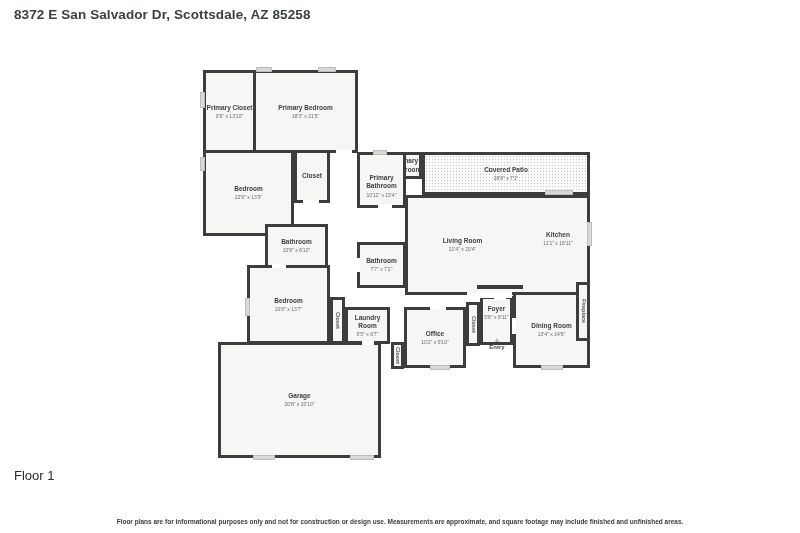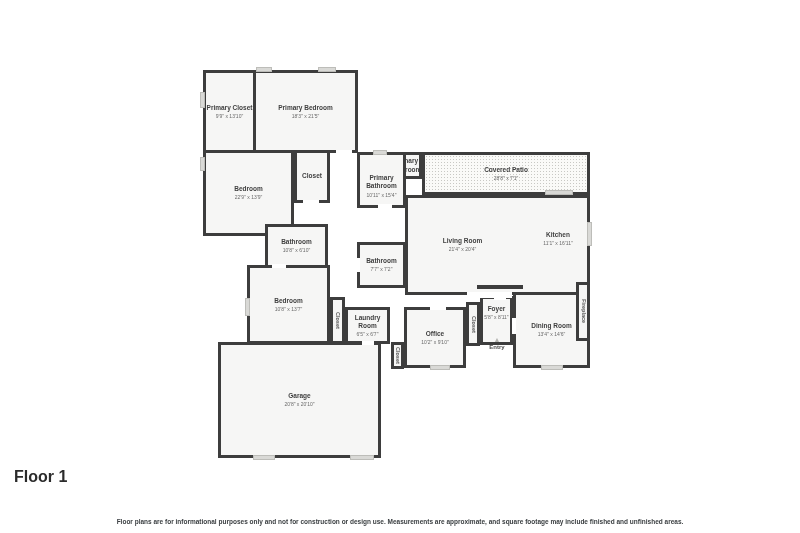--- a/index.html
+++ b/index.html
@@ -1,21 +1,21 @@
 <!DOCTYPE html>
 <html><head>
 <meta charset="utf-8">
 <style>
   html,body{margin:0;padding:0;background:#ffffff;}
   *{box-sizing:border-box;}
   body{font-family:"Liberation Sans","DejaVu Sans",sans-serif;}
   #canvas{position:relative;width:800px;height:533px;background:#ffffff;overflow:hidden;}
 
   .address{position:absolute;left:14px;top:7px;font-size:13.5px;font-weight:700;color:#3c4043;letter-spacing:.1px;}
-  .floor-label{position:absolute;left:14px;top:468px;font-size:16px;font-weight:700;color:#2b2b2b;}
+  .floor-label{position:absolute;left:14px;top:468px;font-size:13px;font-weight:400;color:#2b2b2b;}
   .watermark{position:absolute;left:4px;top:487px;font-size:27px;font-weight:600;color:#8e8c89;letter-spacing:3px;opacity:.9;}
   .disclaimer{position:absolute;left:0;top:518px;width:800px;text-align:center;font-size:6.5px;font-weight:700;color:#3c4043;}
 
   #plan{position:absolute;left:0;top:0;width:800px;height:533px;}
   .room{position:absolute;background:#f6f6f5;border:3px solid #3d3d3d;display:flex;align-items:center;justify-content:center;z-index:1;}
   .room.nob{border:none;background:transparent;z-index:2;}
   .room.patio{background-color:#fafaf8;background-image:radial-gradient(#c8c8c4 .7px,transparent .7px);background-size:3px 3px;}
   .rlabel{text-align:center;pointer-events:none;line-height:1.25;}
   .rname{font-size:6.5px;font-weight:700;color:#3f3f3f;}
   .rdims{font-size:5px;color:#6a6a6a;margin-top:1px;}
@@ -25,20 +25,21 @@
   .gap{position:absolute;background:#ffffff;z-index:3;}
   .win{position:absolute;background:#d9d9d6;border:1px solid #bdbdb9;z-index:4;}
   .entry{position:absolute;z-index:5;text-align:center;width:22px;}
   .entry .tri{font-size:7px;color:#b3b3af;line-height:1;}
   .entry .elabel{font-size:6px;font-weight:600;color:#4a4a4a;margin-top:1px;}
 </style>
 </head>
 <body>
 
 <div id="canvas">
+  <div class="address">8372 E San Salvador Dr, Scottsdale, AZ 85258</div>
   <div id="plan">
       <div class="room" style="left: 203px; top: 70px; width: 53px; height: 83px;">
         <div class="rlabel">
           <div class="rname">Primary Closet</div>
           <div class="rdims">9'9" x 13'10"</div>
         </div>
       </div>
       <div class="room" style="left: 253px; top: 70px; width: 105px; height: 83px;">
         <div class="rlabel">
           <div class="rname">Primary Bedroom</div>

